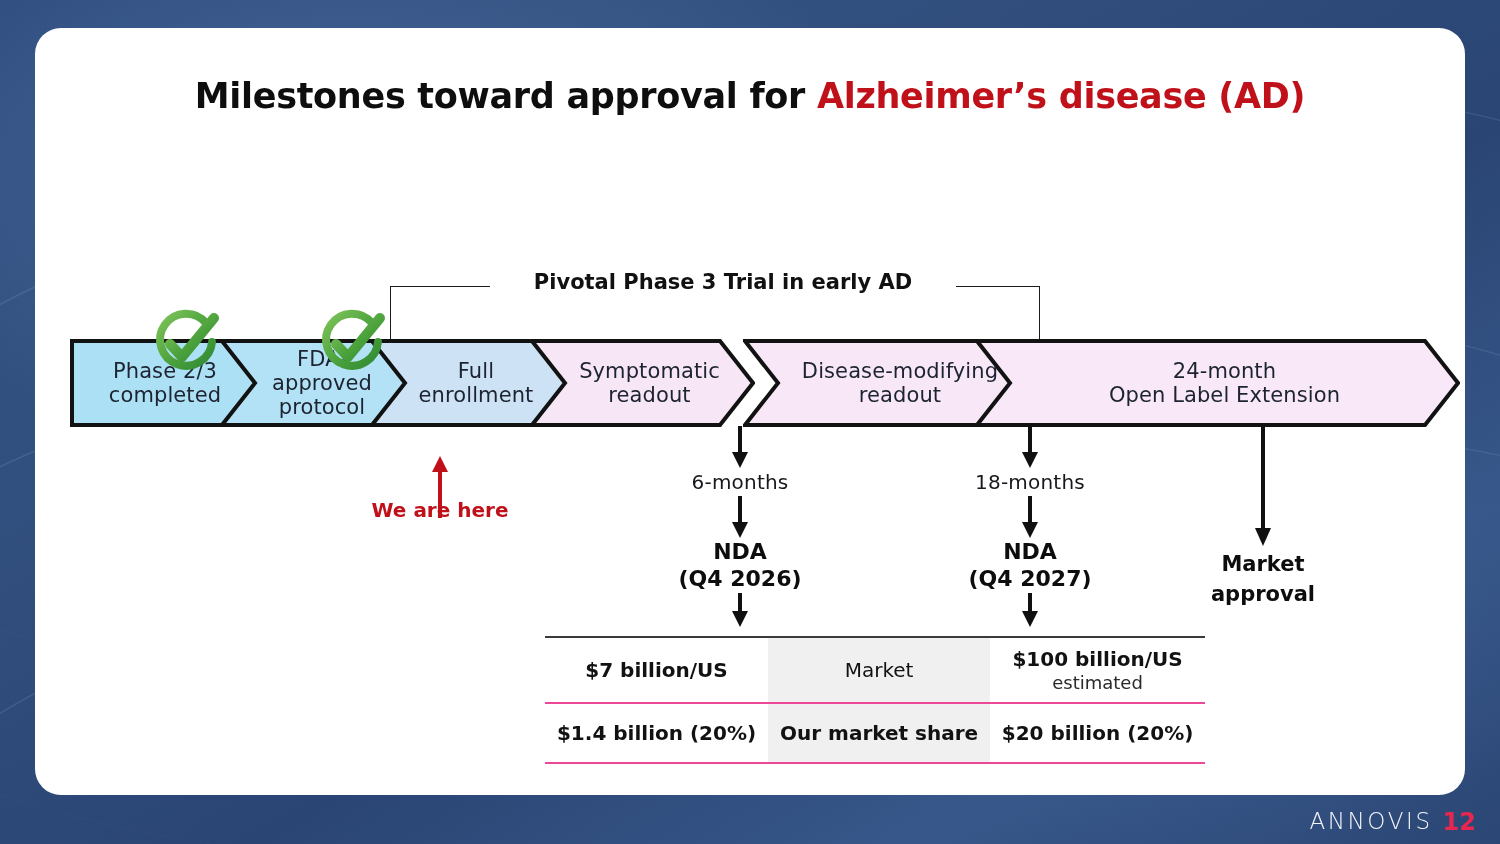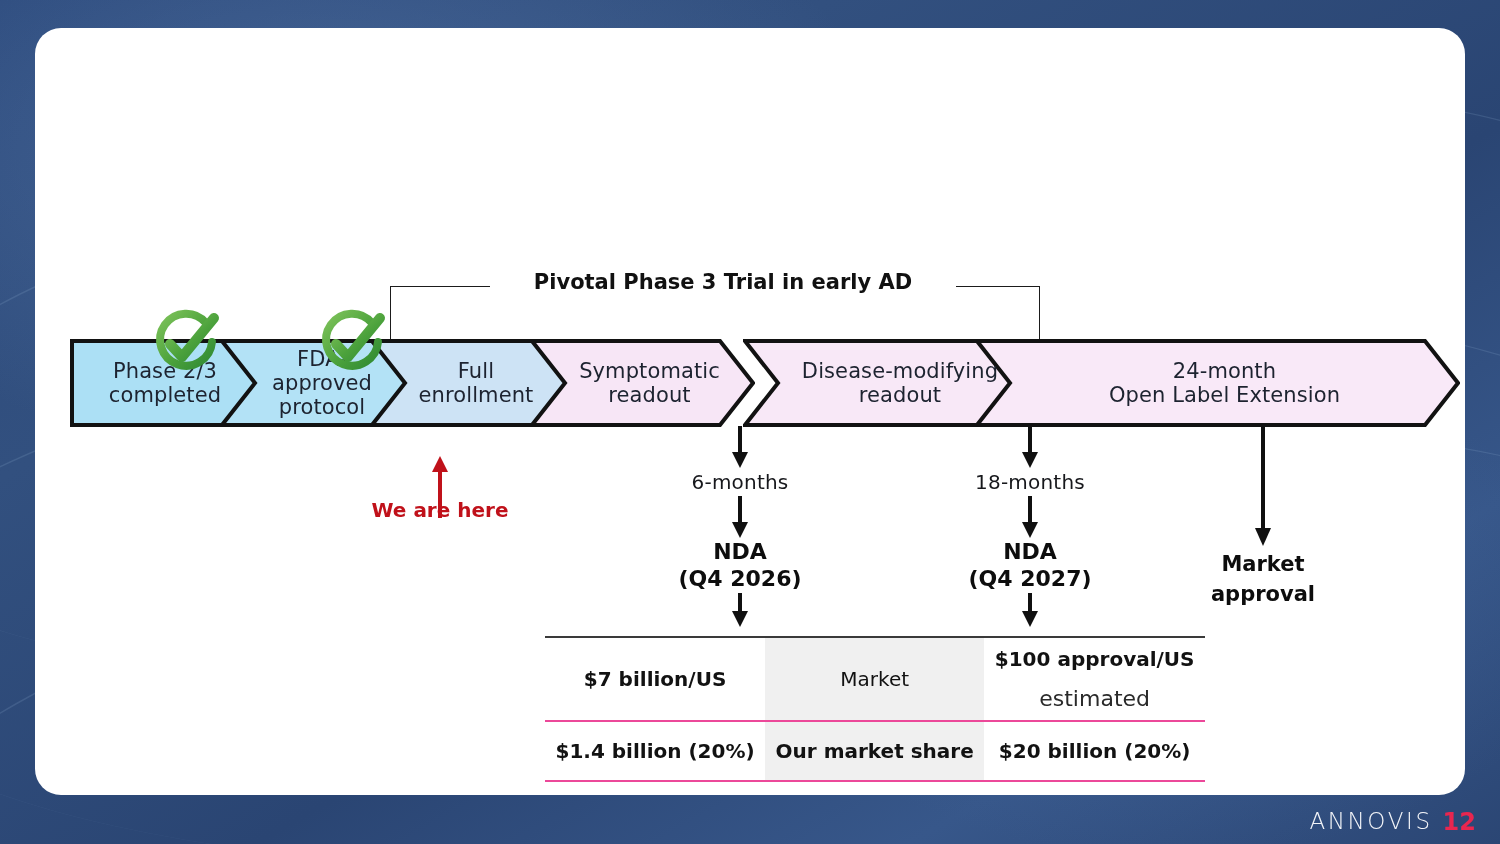--- a/index.html
+++ b/index.html
@@ -215,24 +215,24 @@
   }
   #market-table tr.row1 td { height: 46px; }
   #market-table tr.row2 td { height: 40px; }
   #market-table td.mid {
     background: #f0f0f0;
     font-weight: normal;
   }
   #market-table tr.row2 td.mid { font-weight: bold; }
   #market-table .sub {
     display: block;
-    font-size: 22px;
+    font-size: 18px;
     font-weight: normal;
     color: #2a2a2a;
-    margin-top: 15px;
+    margin-top: 1px;
   }
 
   
   #footer {
     position: absolute;
     right: 24px;
     bottom: 8px;
     display: flex;
     align-items: flex-start;
     gap: 10px;
@@ -253,20 +253,23 @@
 <body>
 
 <div id="slide">
 
   <div class="bg-swoosh sw1"></div>
   <div class="bg-swoosh sw2"></div>
   <div class="bg-swoosh sw3"></div>
 
   <div id="card">
 
+    <div id="title">
+      <span>Milestones toward approval for </span><span class="accent">Alzheimer’s disease (AD)</span>
+    </div>
 
     <div id="bracket">
       <div class="seg left"></div>
       <div class="seg right"></div>
       <div id="bracket-label">Pivotal Phase 3 Trial in early AD</div>
     </div>
 
     <div id="timeline">
 
       <div class="chev" style="left:35px; width:190px;">
@@ -434,21 +437,21 @@
     <table id="market-table">
       <tbody>
         <tr class="row1">
           <td>
             <span>$7 billion/US</span>
           </td>
           <td class="mid">
             <span>Market</span>
           </td>
           <td>
-            <span>$100 approval/US</span>
+            <span>$100 billion/US</span>
             <span class="sub">estimated</span>
           </td>
         </tr>
         <tr class="row2">
           <td>
             <span>$1.4 billion (20%)</span>
           </td>
           <td class="mid">
             <span>Our market share</span>
           </td>

